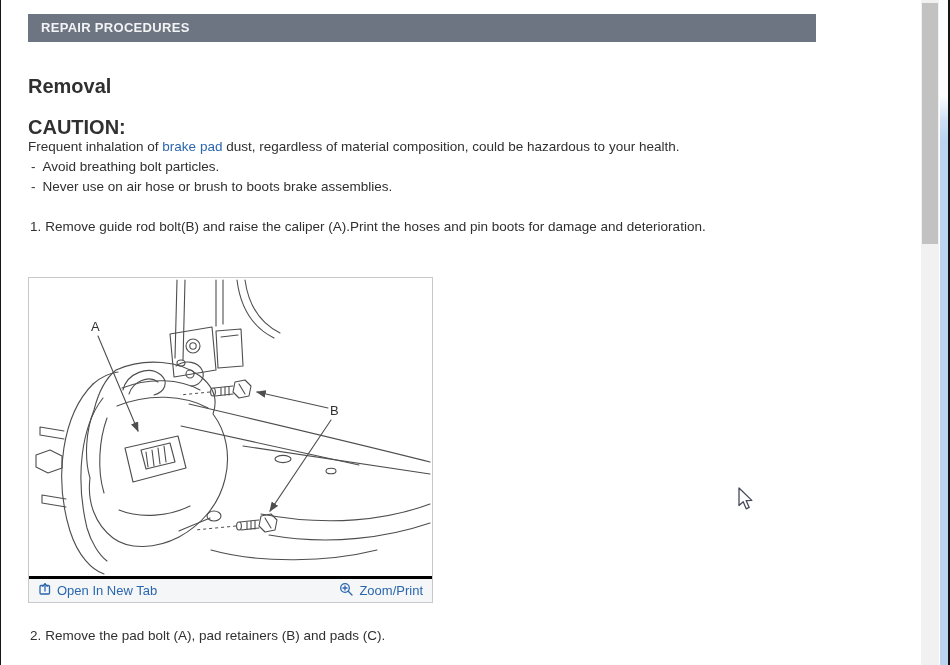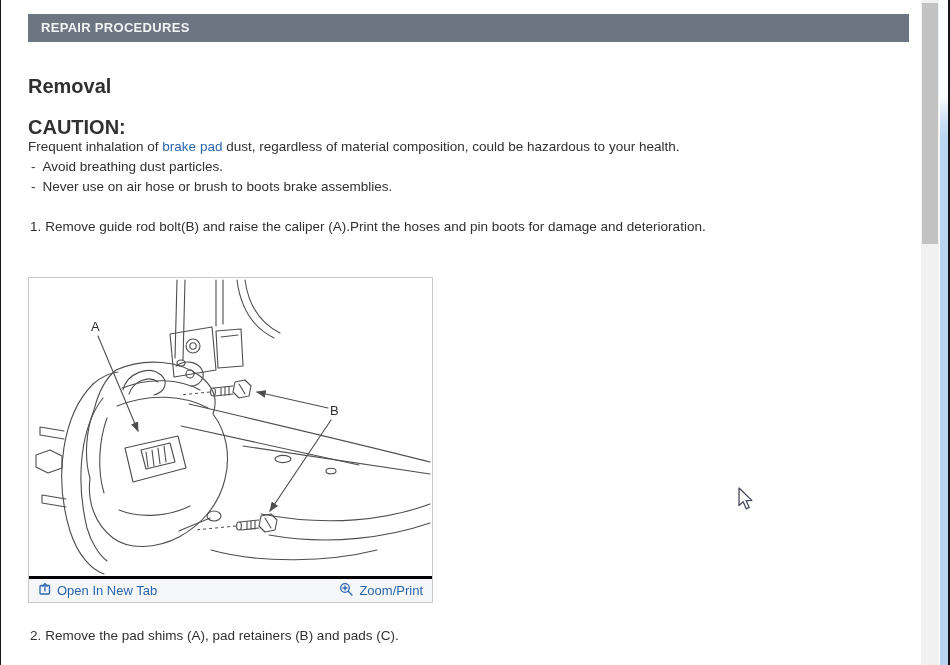--- a/index.html
+++ b/index.html
@@ -12,21 +12,21 @@
   .edge-left{position:absolute;left:0;top:0;width:1px;height:665px;background:#151515;}
   .edge-right{position:absolute;right:0;top:0;width:2px;height:665px;background:#151515;}
   .outer-scroll{
     position:absolute;right:2px;top:0;width:8px;height:665px;
     background:linear-gradient(180deg,#fcfdfe 0px,#fbfcfe 96px,#cfe0f5 120px,var(--outer-scroll-blue,#b9d5f2) 140px,var(--outer-scroll-blue,#b9d5f2) 100%);
   }
   .inner-scroll{position:absolute;left:921px;top:0;width:18px;height:665px;background:var(--scrollbar-track,#f1f1f1);}
   .inner-thumb{position:absolute;left:1px;top:3px;width:16px;height:241px;background:var(--scrollbar-thumb,#c2c2c2);}
 
   .header-bar{
-    position:absolute;left:28px;top:14px;width:881px;height:28px;box-sizing:border-box;
+    position:absolute;left:28px;top:14px;width:788px;height:28px;box-sizing:border-box;
     background:var(--header-bg,#6d7582);color:var(--header-text,#f2f3f5);
     font-size:13px;font-weight:bold;letter-spacing:.3px;line-height:28px;padding-left:13px;
   }
 
   .t{position:absolute;font-size:13.5px;line-height:20px;white-space:nowrap;}
   .bold{font-weight:bold;font-size:20px;}
   #removal{left:28px;top:76px;}
   #caution-label{left:28px;top:117px;}
   #caution-line{left:28px;top:137px;}
   #bullet-0{left:31px;top:157px;}
@@ -73,21 +73,21 @@
 
 <div class="t bold" id="caution-label">CAUTION:</div>
 
 <div class="t" id="caution-line">
   <span>Frequent inhalation of</span>
   <a class="inline-link">brake pad</a>
   <span>dust, regardless of material composition, could be hazardous to your health.</span>
 </div>
 
 <div class="t" id="bullet-0">
-  <span class="dash">-</span><span>Avoid breathing dust particles.</span>
+  <span class="dash">-</span><span>Avoid breathing bolt particles.</span>
 </div>
 <div class="t" id="bullet-1">
   <span class="dash">-</span><span>Never use on air hose or brush to boots brake assemblies.</span>
 </div>
 
 <div class="t" id="step-1">
   <span class="stepnum">1.</span><span>Remove guide rod bolt(B) and raise the caliper (A).Print the hoses and pin boots for damage and deterioration.</span>
 </div>
 
 <div class="figure">
@@ -185,21 +185,21 @@
           <path class="icon-stroke" d="M4,6 L8,6 M6,4 L6,8"></path>
           <path class="icon-stroke" d="M9.2,9.2 L13,13"></path>
         </svg>
       </span>
       <span>Zoom/Print</span>
     </a>
   </div>
 </div>
 
 <div class="t" id="step-2">
-  <span class="stepnum">2.</span><span>Remove the pad shims (A), pad retainers (B) and pads (C).</span>
+  <span class="stepnum">2.</span><span>Remove the pad bolt (A), pad retainers (B) and pads (C).</span>
 </div>
 
 <div class="inner-scroll">
   <div class="inner-thumb"></div>
 </div>
 <div class="outer-scroll"></div>
 <div class="edge-right"></div>
 
 <div class="cursor">
   <svg width="18" height="25" viewBox="0 0 18 25">

